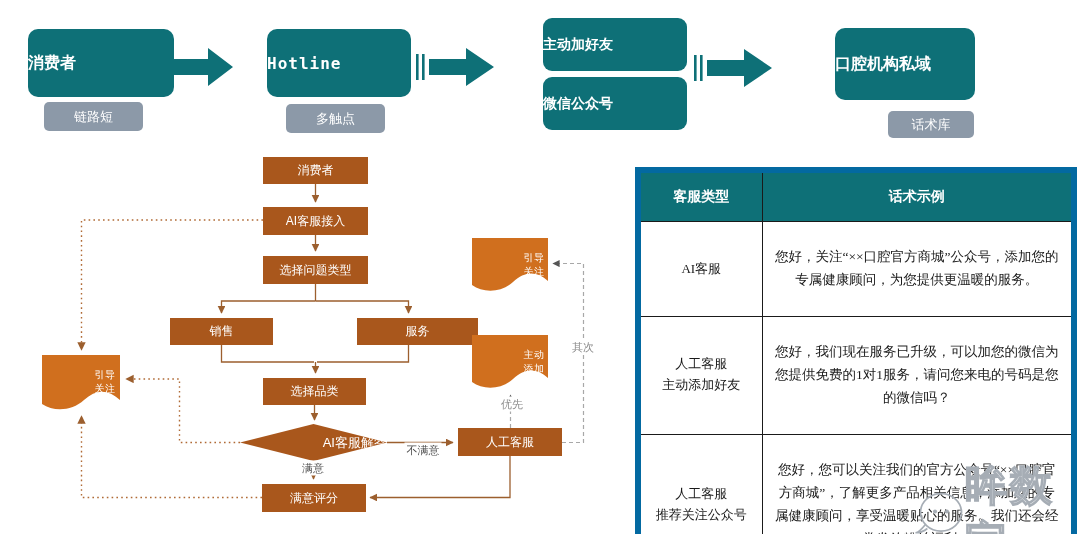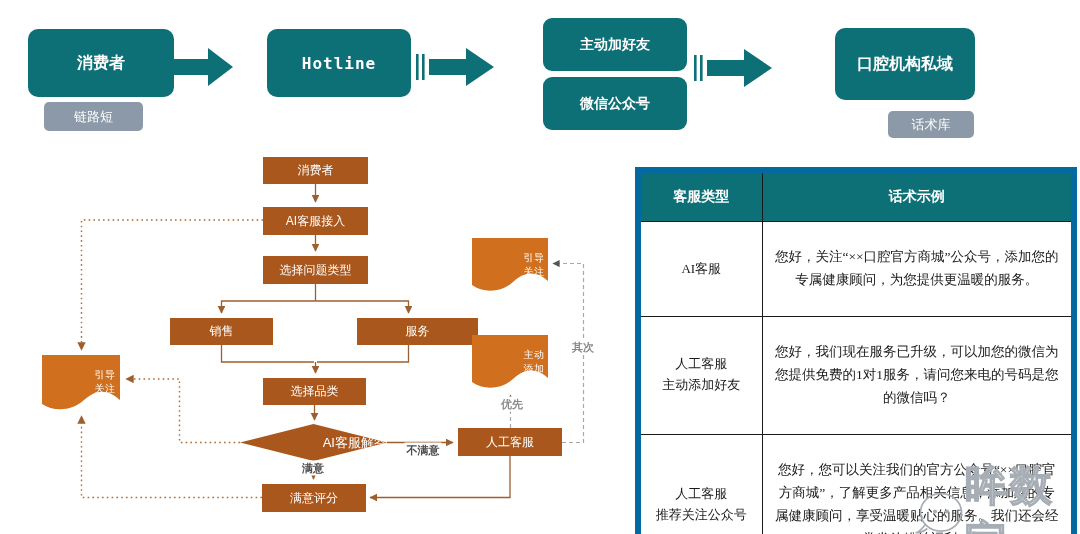--- a/index.html
+++ b/index.html
@@ -1,40 +1,40 @@
 <!DOCTYPE html>
 <html><head>
 <meta charset="utf-8">
 <style>
   html,body{margin:0;padding:0;background:#fff;}
   .canvas{position:relative;width:1080px;height:534px;background:#fff;overflow:hidden;
           font-family:"Liberation Sans",sans-serif;}
   
   .tealbox{position:absolute;background:#0E7077;color:#fff;display:flex;align-items:center;
-           justify-content:center;border-radius:10px;font-size:16px;font-weight:bold;z-index:2;
+           justify-content:flex-start;border-radius:10px;font-size:16px;font-weight:bold;z-index:2;
            font-family:"Liberation Serif",serif;}
   .tealbox.small{border-radius:9px;font-size:14px;}
   .hotline{font-family:"DejaVu Sans Mono",monospace;letter-spacing:1px;}
   .tag{position:absolute;background:#8C99A8;color:#fff;display:flex;align-items:center;
        justify-content:center;border-radius:5px;font-size:13px;z-index:2;
        font-family:"Liberation Serif",serif;}
   .blockarrow{position:absolute;z-index:2;}
   
   .fnode{position:absolute;background:#A9571C;color:#fff;display:flex;align-items:center;
          justify-content:center;font-size:12px;z-index:2;}
   .diamond{position:absolute;background:#A9571C;color:#fff;display:flex;align-items:center;
            justify-content:flex-end;font-size:13px;z-index:2;
            clip-path:polygon(50% 0,100% 50%,50% 100%,0 50%);}
   .wave{position:absolute;z-index:2;}
   .wave svg{position:absolute;left:0;top:0;}
   .wave span{position:absolute;left:0;right:0;top:13px;text-align:center;color:#fff;
              font-size:10px;letter-spacing:0.5px;padding-left:48px;}
   .overlay{position:absolute;left:0;top:0;z-index:1;}
   .edge-label{position:absolute;transform:translate(-50%,-50%);background:#fff;padding:0 2px;
-              font-size:11px;color:#4d4d4d;z-index:3;font-family:"Liberation Serif",serif;font-weight:bold;}
+              font-size:11px;color:#4d4d4d;z-index:3;font-family:"Liberation Serif",serif;}
   .edge-label.gray{color:#8a8a8a;}
   
   .script-table{position:absolute;left:635px;top:167px;width:442px;border-collapse:collapse;
                 table-layout:fixed;z-index:2;font-family:"Liberation Serif",serif;
                 border:6px solid #0369a1;}
   .script-table th{background:#0E7077;color:#fff;font-size:14px;font-weight:bold;height:46px;
                    border:1px solid #1a1a1a;}
   .script-table td{border:1px solid #1a1a1a;color:#1a1a1a;background:#fff;}
   .cell-type{width:124px;text-align:center;font-size:13px;white-space:pre-line;line-height:1.6;}
   .cell-script{text-align:center;font-size:13.5px;line-height:1.7;padding:24px 12px;}
@@ -54,20 +54,23 @@
   <div class="tag" style="left:44px;top:102px;width:99px;height:29px">
     <span>链路短</span>
   </div>
 
   <svg class="blockarrow" style="left:171px;top:46px" width="64" height="42">
     <polygon points="0,13 37,13 37,2 62,21 37,40 37,29 0,29" fill="#0E7077"></polygon>
   </svg>
 
   <div class="tealbox hotline" style="left:267px;top:29px;width:144px;height:68px">
     <span>Hotline</span>
+  </div>
+  <div class="tag" style="left:286px;top:104px;width:99px;height:29px">
+    <span>多触点</span>
   </div>
 
   <svg class="blockarrow" style="left:416px;top:46px" width="84" height="42">
     <rect x="0" y="8" width="2.6" height="26" fill="#0E7077"></rect>
     <rect x="6" y="8" width="2.6" height="26" fill="#0E7077"></rect>
     <polygon points="13,13 50,13 50,2 78,21 50,40 50,29 13,29" fill="#0E7077"></polygon>
   </svg>
 
   <div class="tealbox small" style="left:543px;top:18px;width:144px;height:53px">
     <span>主动加好友</span>

